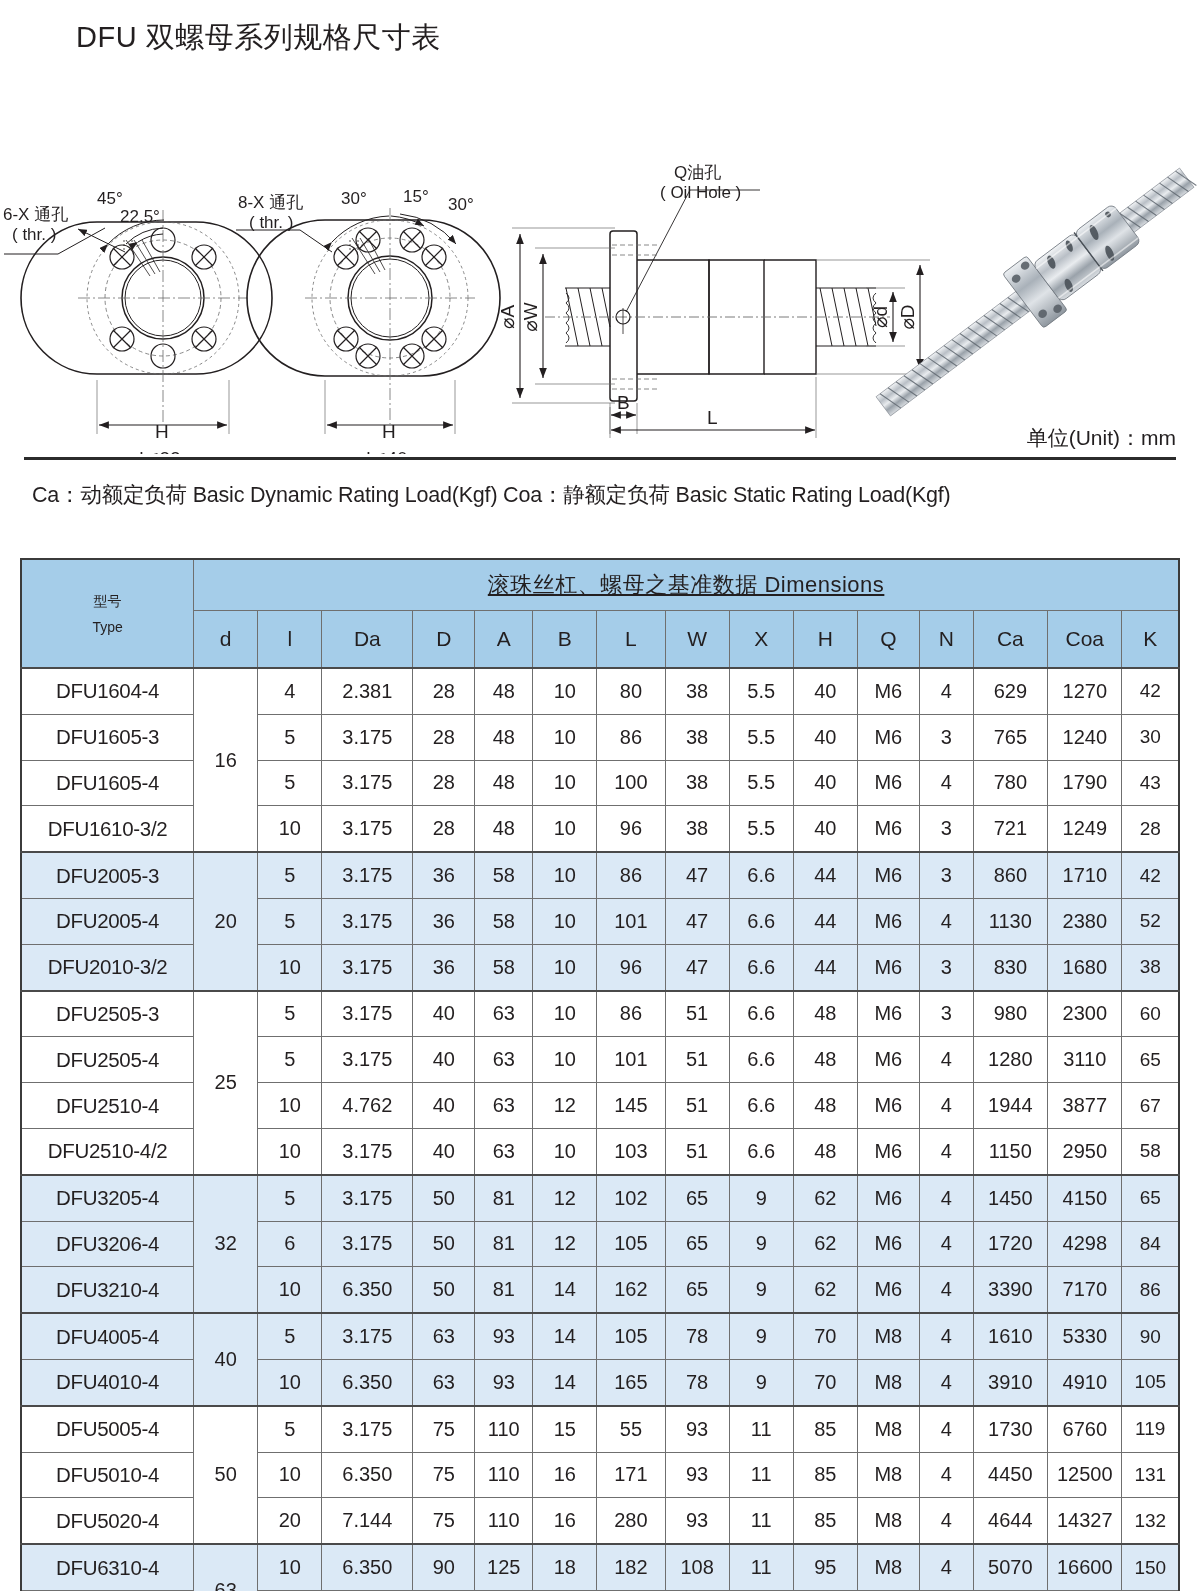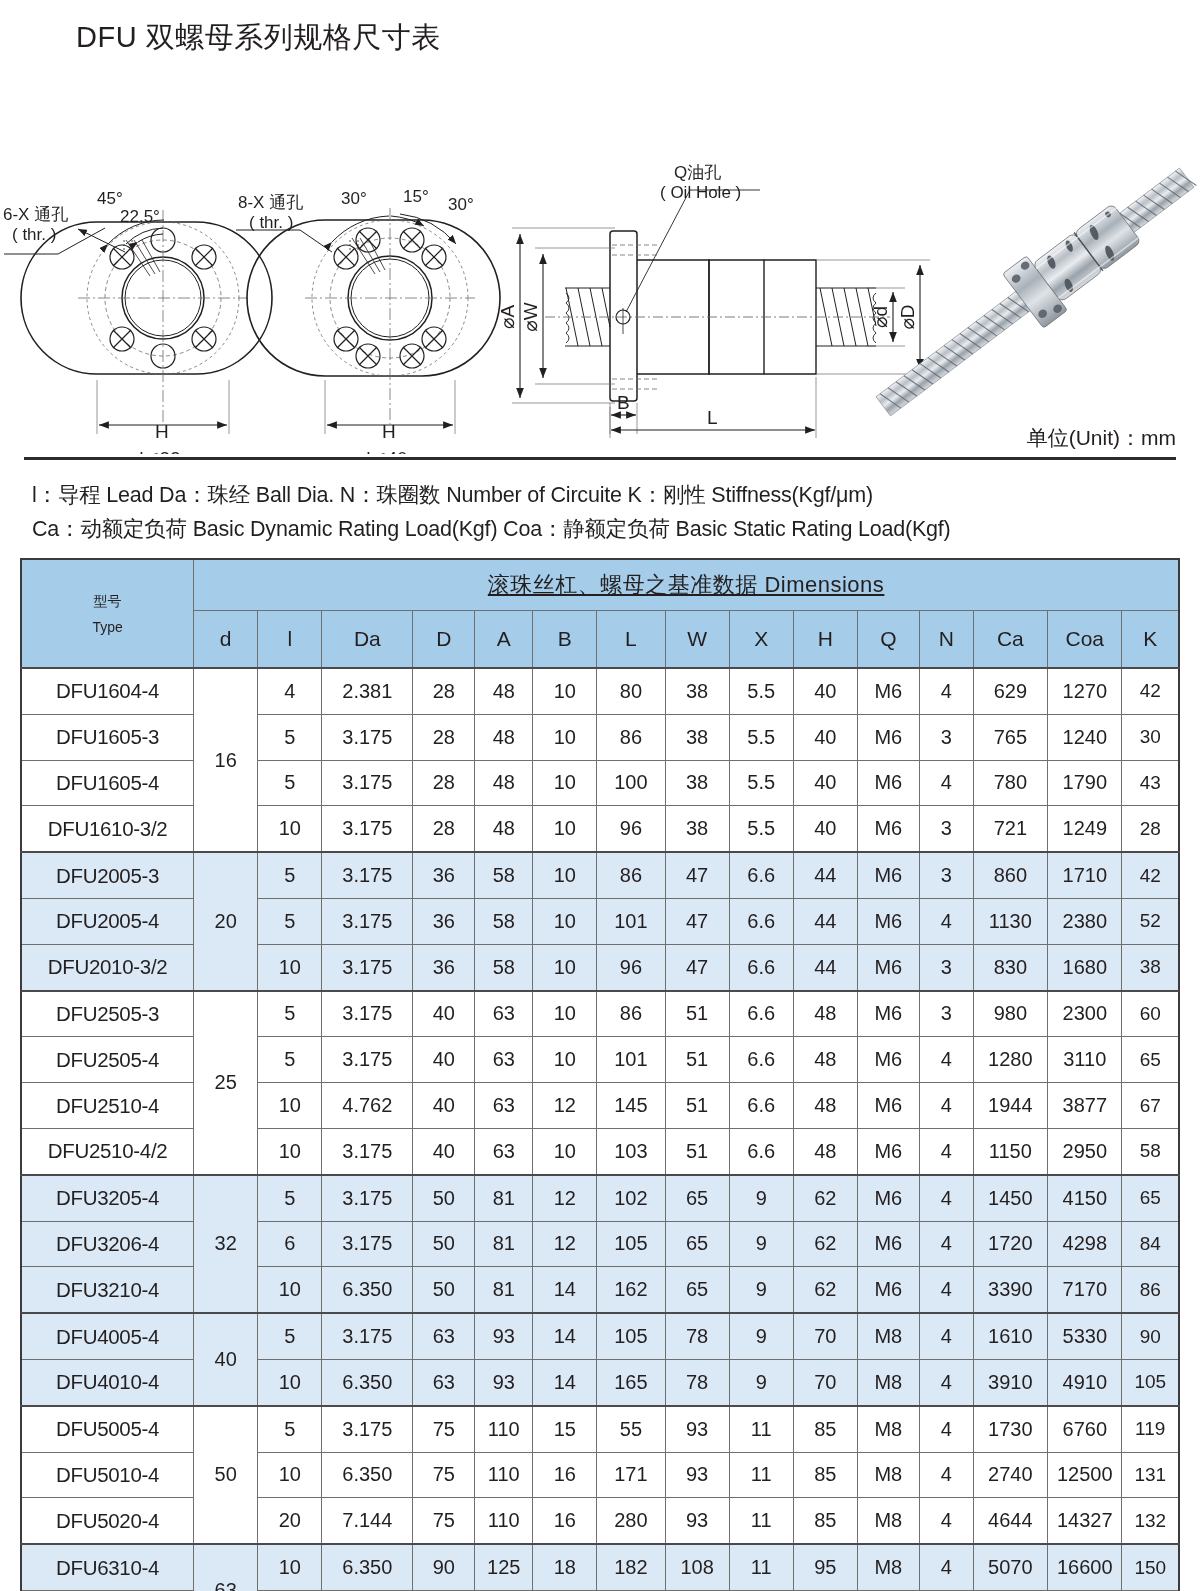--- a/index.html
+++ b/index.html
@@ -302,21 +302,20 @@
         </g>
       </g>
     </g>
   </svg>
 </div>
 
 <div class="unit-label">单位(Unit)：mm</div>
 <div class="hrule"></div>
 
 <div class="notes">
-  <div class="note-line">l：导程 Lead  Da：珠经 Ball Dia.  N：珠圈数 Number of Circuite  K：刚性 Stiffness(Kgf/μm)</div>
   <div class="note-line">Ca：动额定负荷 Basic Dynamic Rating Load(Kgf)  Coa：静额定负荷 Basic Static Rating Load(Kgf)</div>
 </div>
 
 <div class="spec-table-wrap">
   <table class="spec">
     <colgroup>
       <col style="width:167px">
         <col style="width:62px">
         <col style="width:62px">
       <col style="width:88px">
@@ -661,21 +660,21 @@
           <td>6.350</td>
           <td>75</td>
           <td>110</td>
           <td>16</td>
           <td>171</td>
           <td>93</td>
           <td>11</td>
           <td>85</td>
           <td>M8</td>
           <td>4</td>
-          <td>2740</td>
+          <td>4450</td>
           <td>12500</td>
           <td class="k-cell">131</td>
         </tr>
         <tr class="grp-end">
           <td class="type-cell">DFU5020-4</td>
           <td>20</td>
           <td>7.144</td>
           <td>75</td>
           <td>110</td>
           <td>16</td>

